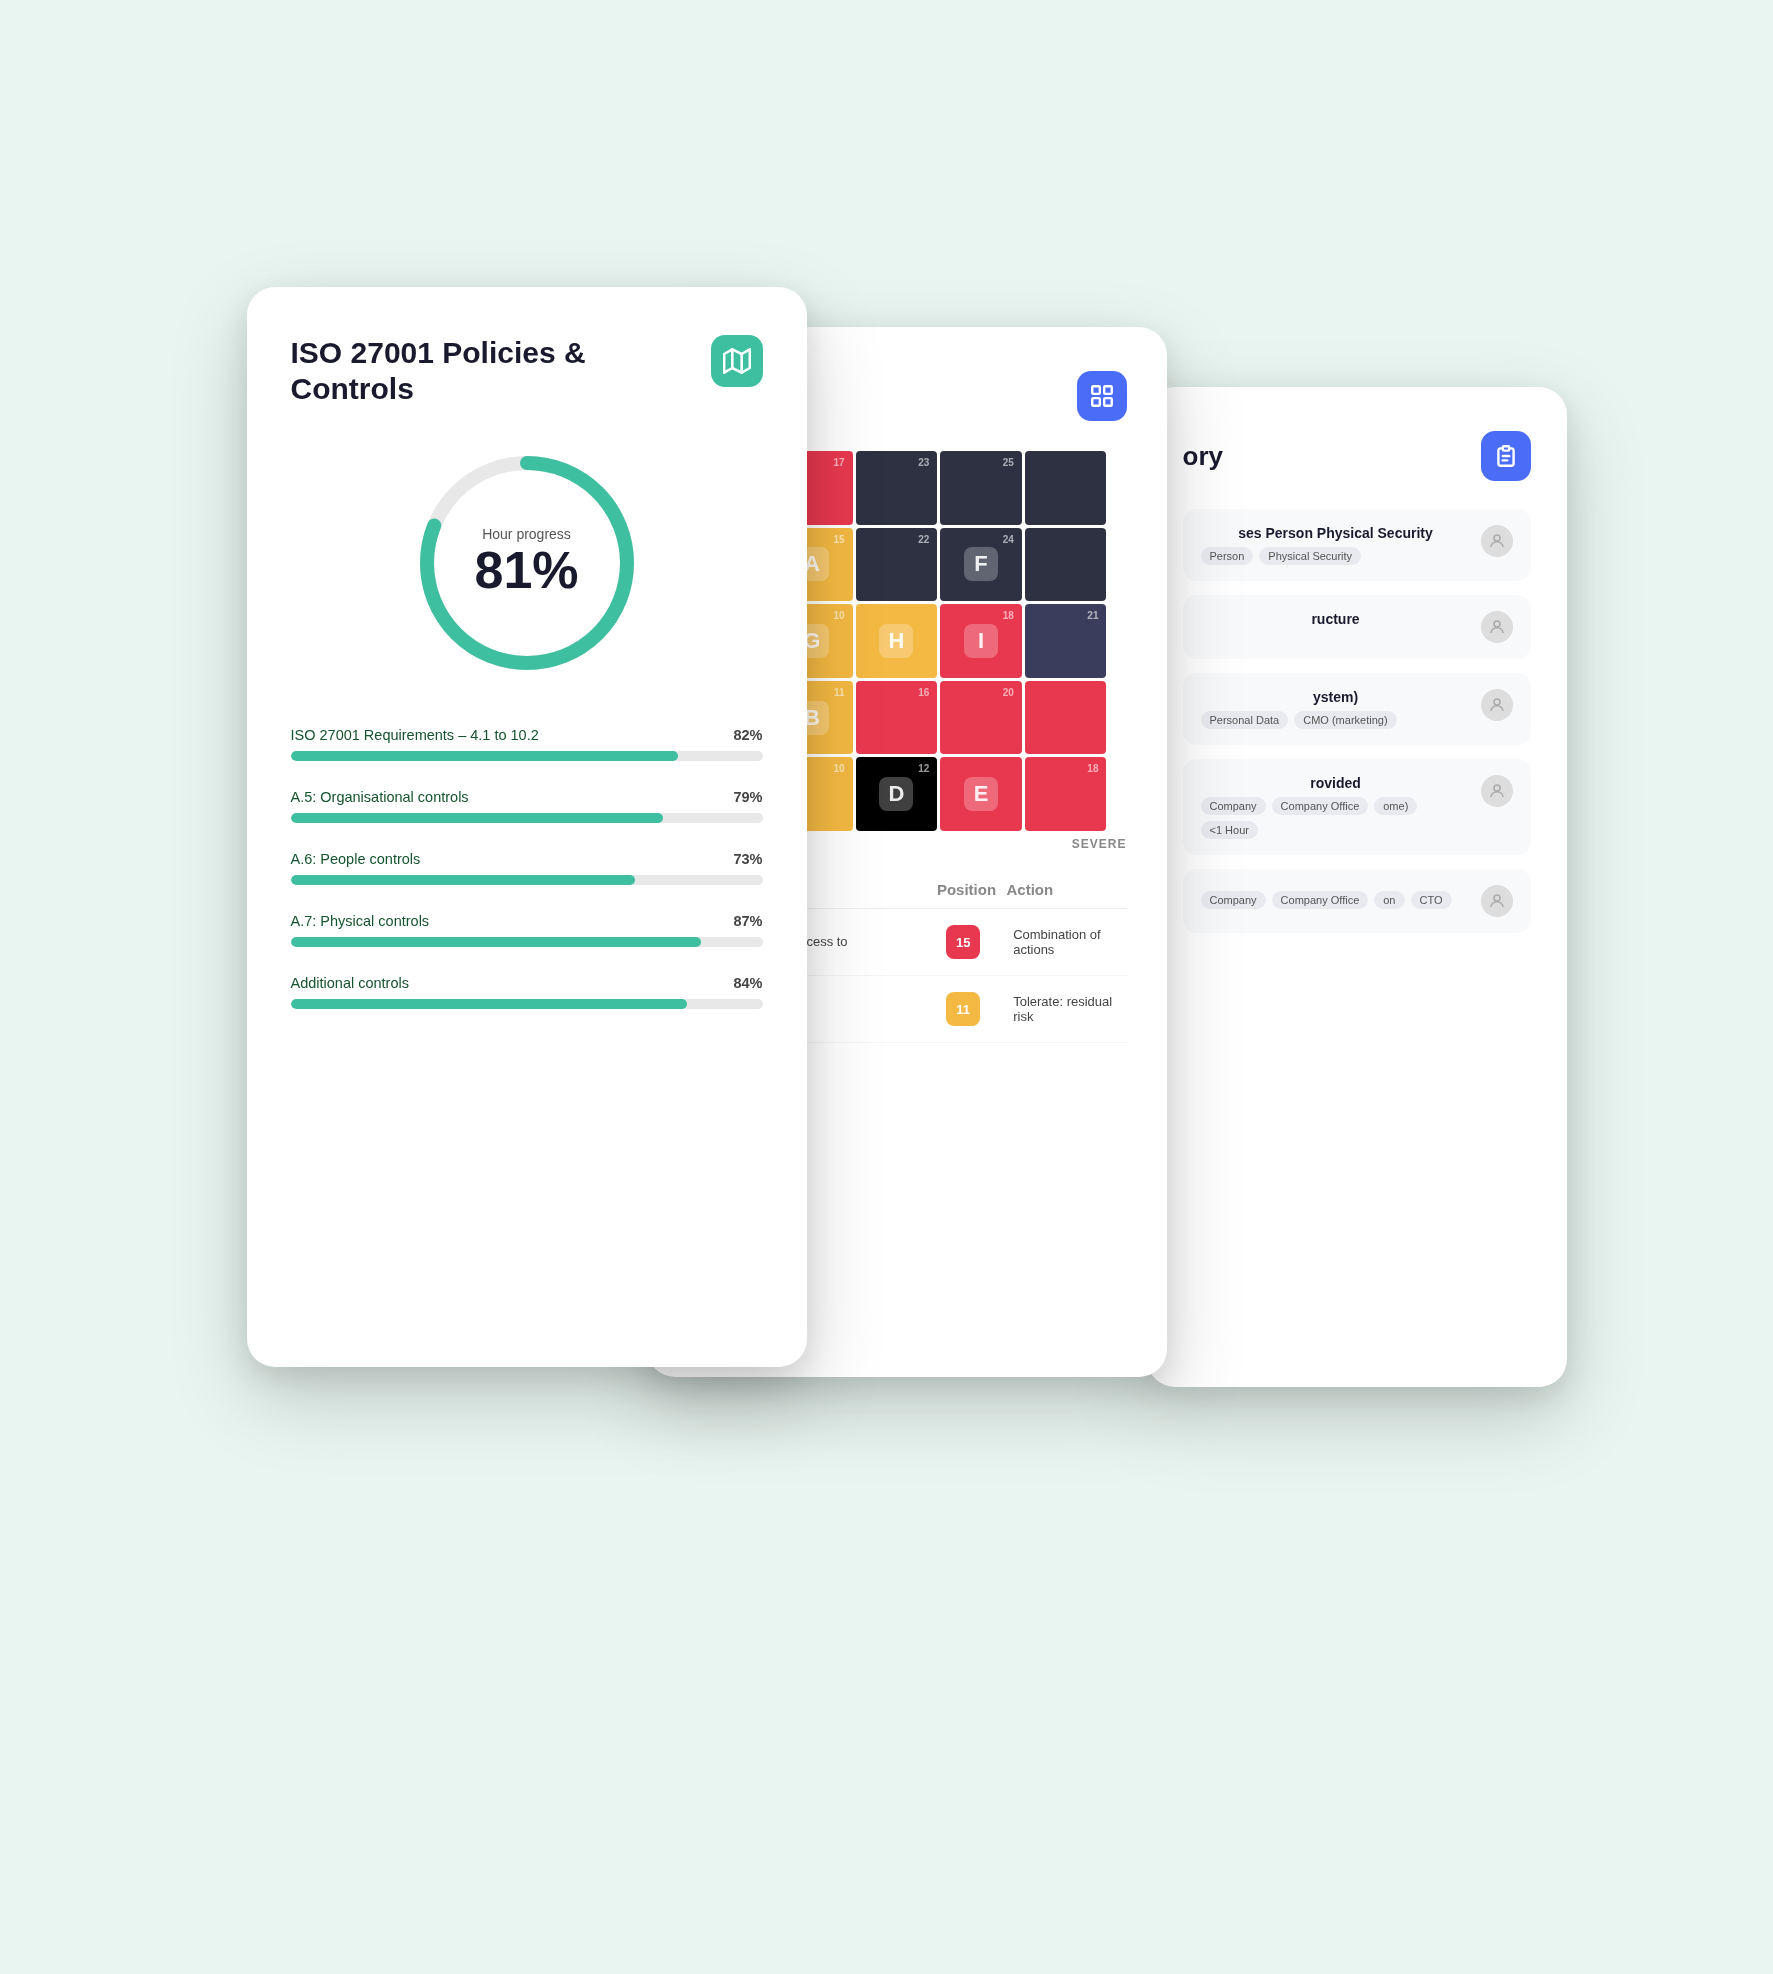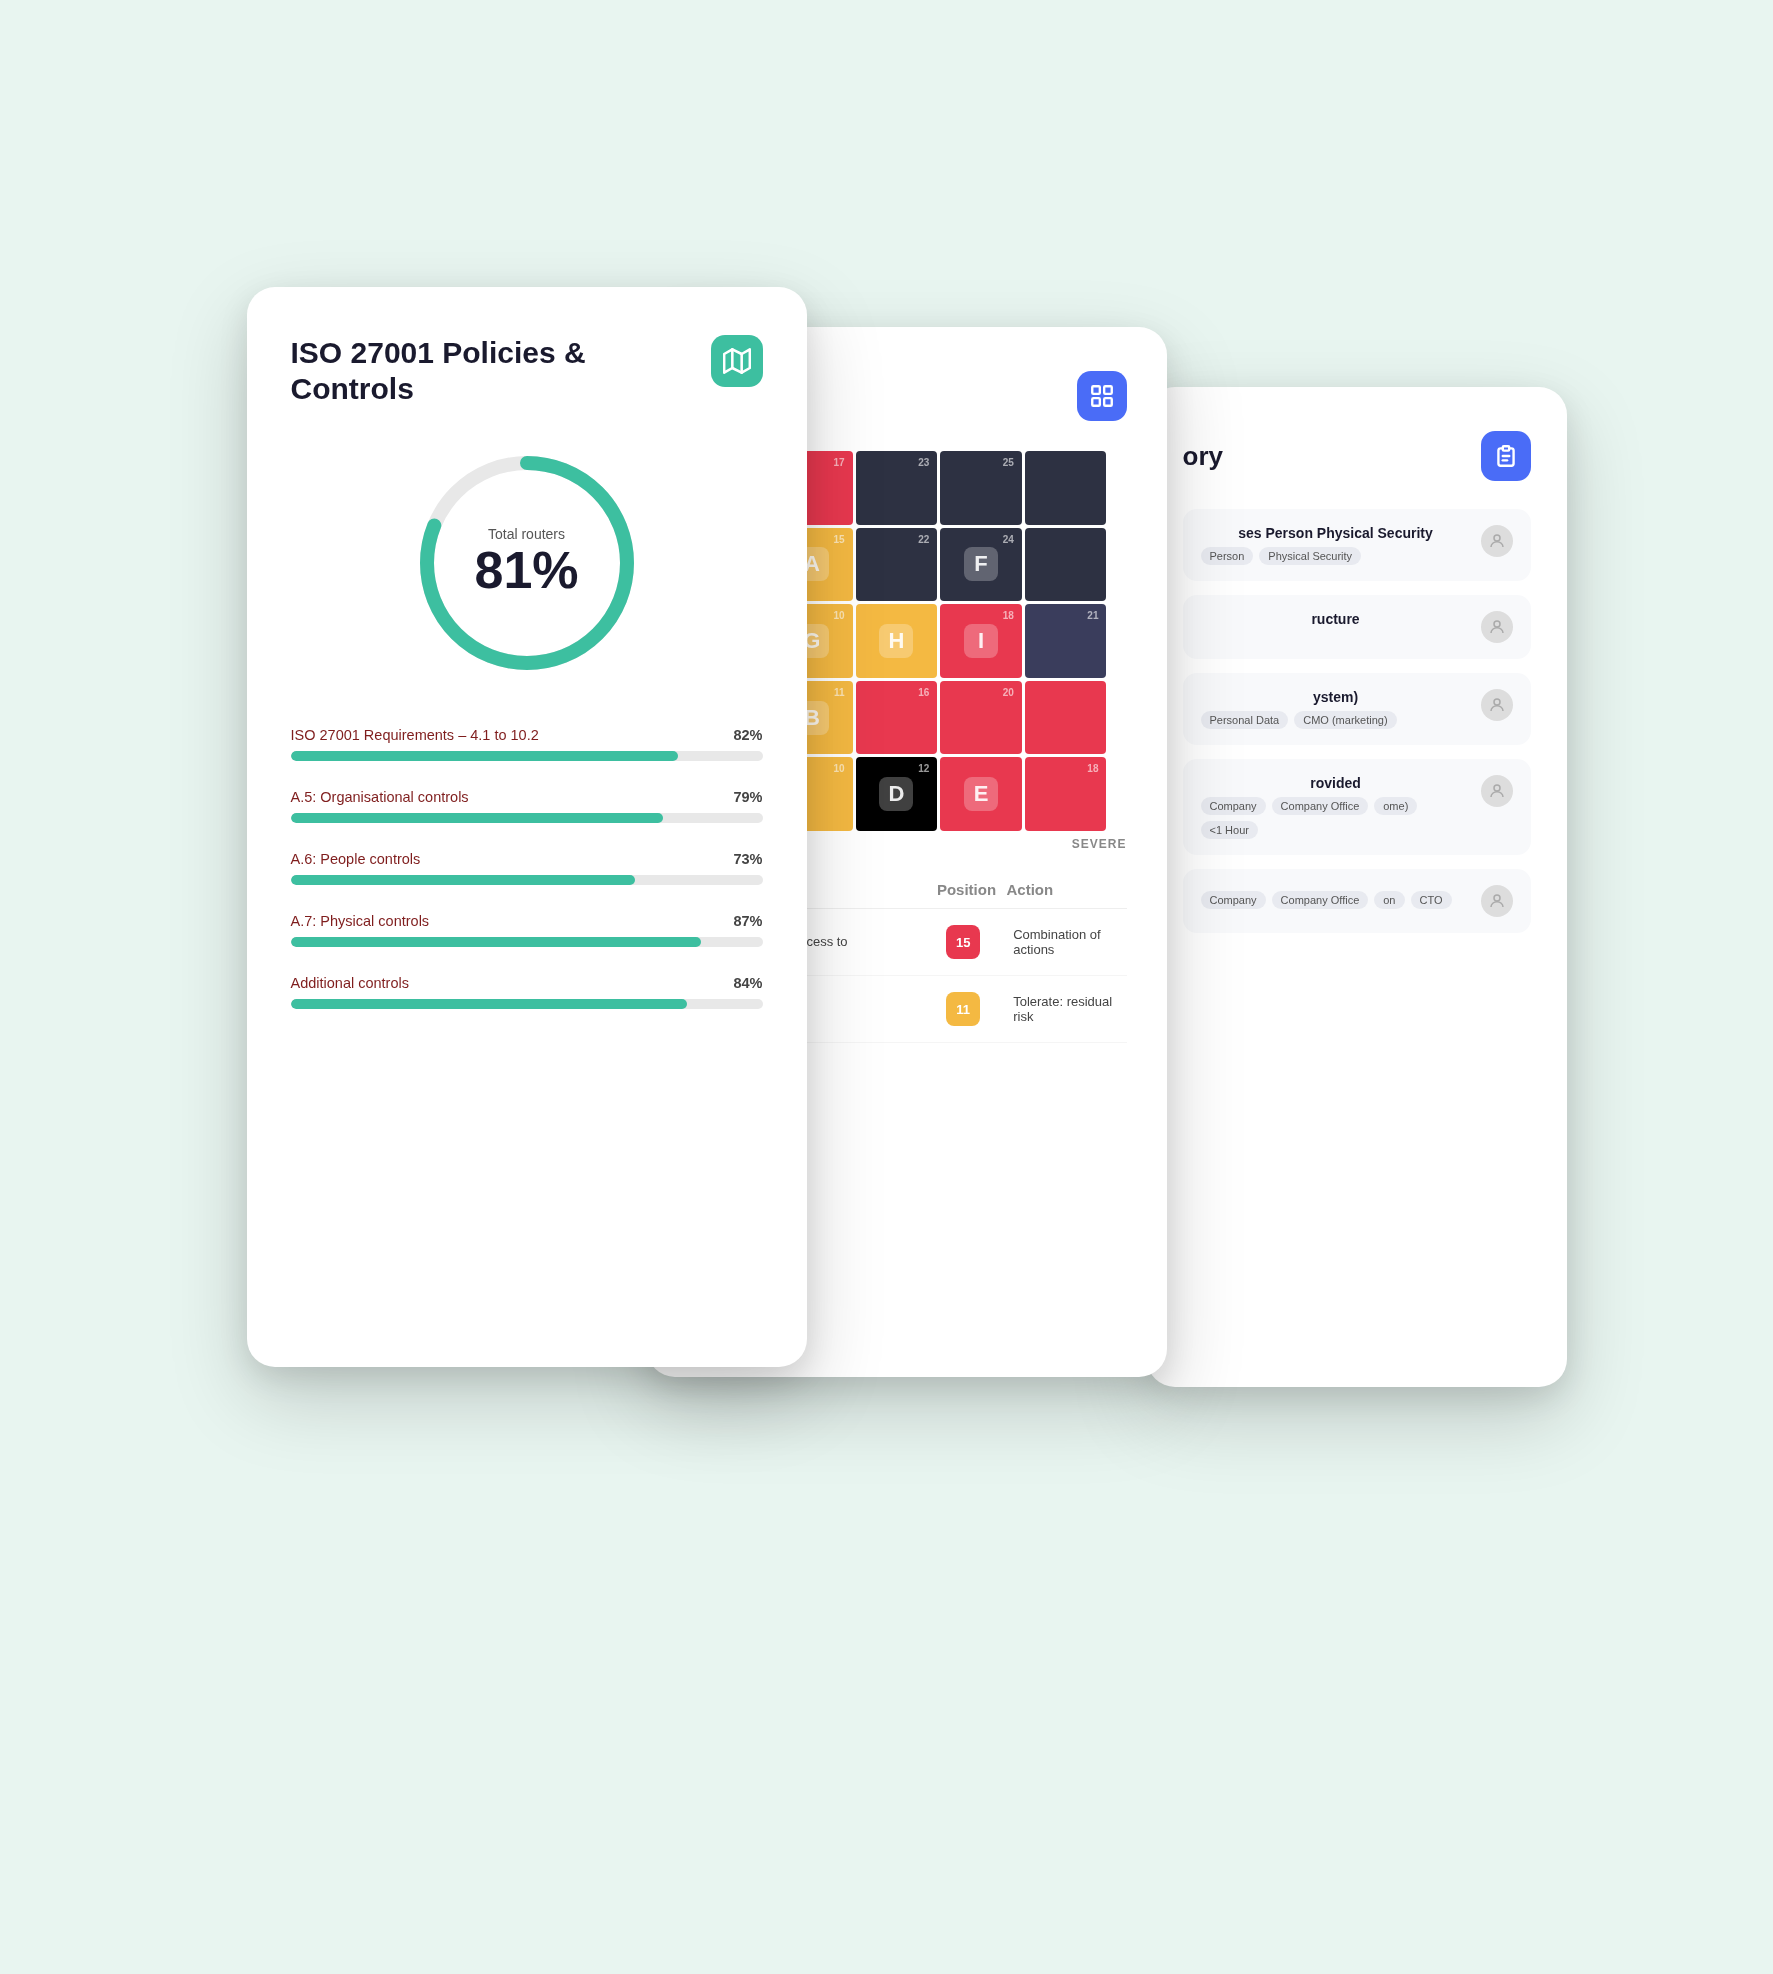--- a/index.html
+++ b/index.html
@@ -117,21 +117,21 @@
 
     .progress-item-header {
       display: flex;
       justify-content: space-between;
       align-items: center;
       margin-bottom: 8px;
     }
 
     .progress-item-label {
       font-size: 14.5px;
-      color: #7f1d1d;
+      color: #14532d;
       font-weight: 500;
     }
 
     .progress-item-pct {
       font-size: 14.5px;
       color: #444;
       font-weight: 600;
     }
 
     .progress-bar-bg {
@@ -616,21 +616,21 @@
 
     <div class="donut-wrapper">
       <div class="donut-container">
         <svg width="240" height="240" viewBox="0 0 240 240">
 
           <circle cx="120" cy="120" r="100" fill="none" stroke="#e8e8e8" stroke-width="14"></circle>
 
           <circle cx="120" cy="120" r="100" fill="none" stroke="#3dbfa0" stroke-width="14" stroke-dasharray="508.9 628.3" stroke-linecap="round"></circle>
         </svg>
         <div class="donut-center">
-          <div class="donut-label">Total routers</div>
+          <div class="donut-label">Hour progress</div>
           <div class="donut-value">81%</div>
         </div>
       </div>
     </div>
 
     <div class="progress-section" id="progress-bars">
         <div class="progress-item">
       <div class="progress-item-header">
         <span class="progress-item-label">ISO 27001 Requirements – 4.1 to 10.2</span>
         <span class="progress-item-pct">82%</span>

